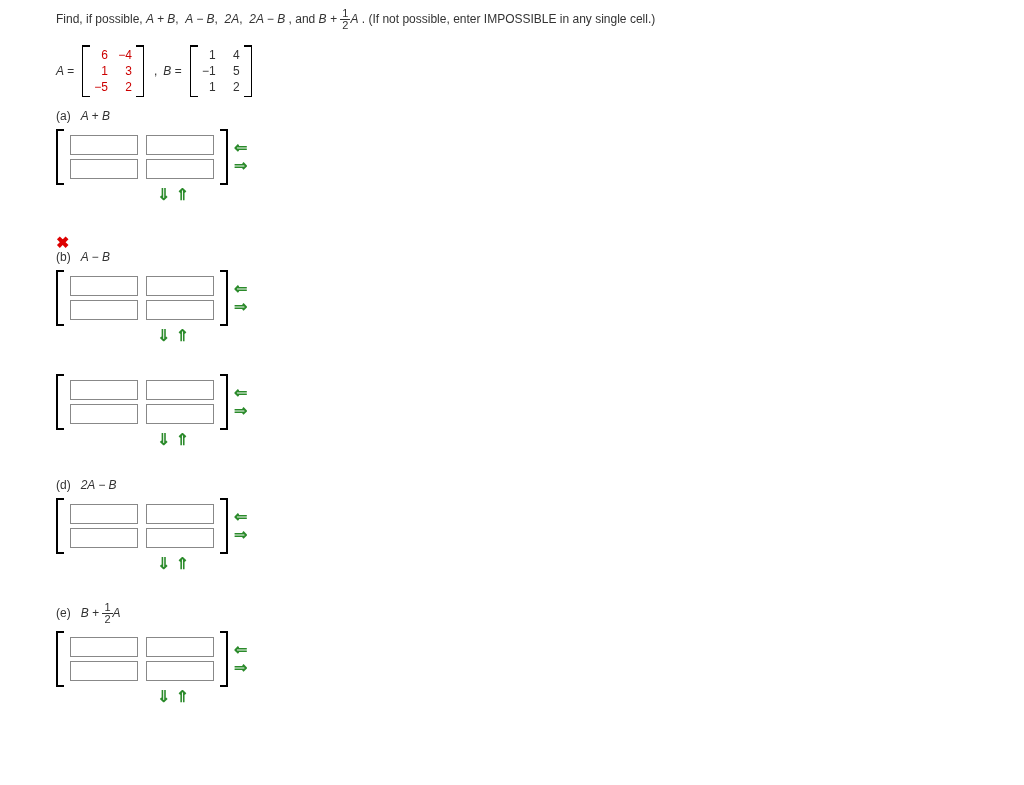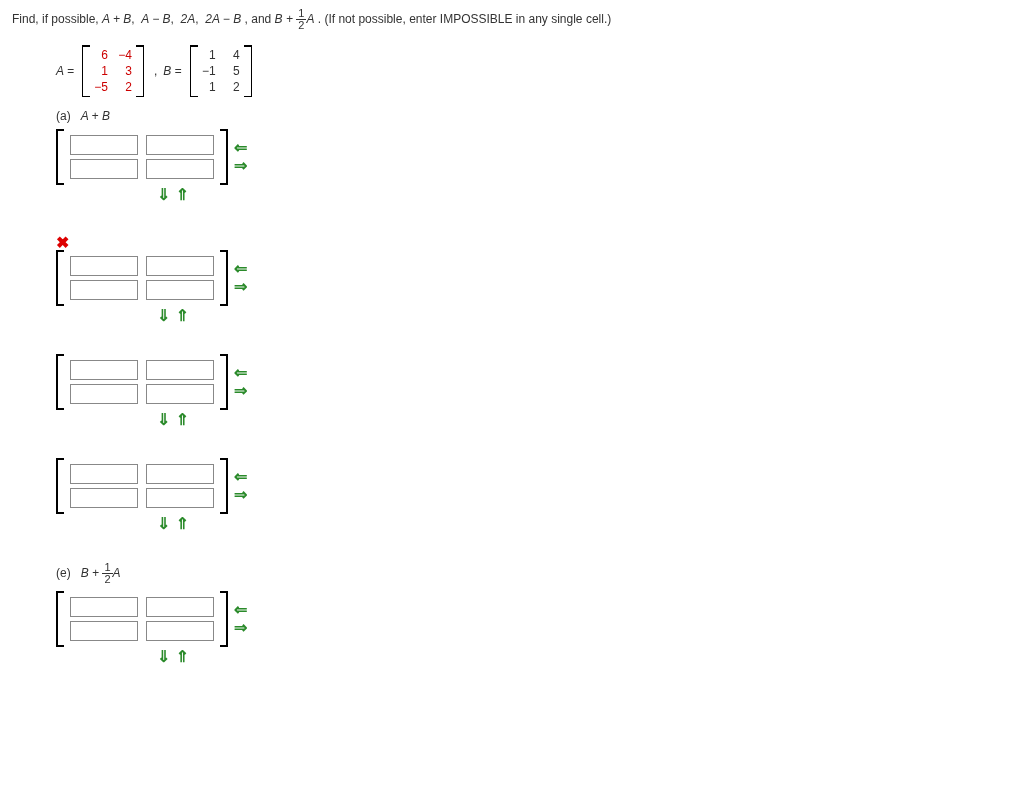--- a/index.html
+++ b/index.html
@@ -5,20 +5,21 @@
   body {
     font-family: Verdana, Arial, sans-serif;
     font-size: 12px;
     color: #333;
     margin: 0;
     padding: 8px 12px;
     background: #fff;
   }
   .prompt {
     margin-bottom: 14px;
+    margin-left: 44px;
   }
   .italic { font-style: italic; }
   .frac {
     display: inline-block;
     vertical-align: middle;
     text-align: center;
     line-height: 1;
     font-size: 11px;
   }
   .frac .num { display:block; border-bottom:1px solid #333; padding:0 2px;}
@@ -196,70 +197,78 @@
   <div class="arrows-vert">
     <span class="arrow">⇓</span>
     <span class="arrow">⇑</span>
   </div>
 </div>
 </div>
 
 <div class="x-mark">✖</div>
 <div class="part-block">
 <div class="part">
-  <div class="ans-wrap">
-    <span class="ans-matrix">
-      <span class="ans-bracket bl"></span>
-      <span class="ans-grid">
-        <input style="">
-            <input style="">
-        <input style="">
-            <input style="">
-      </span>
-      <span class="ans-bracket br"></span>
-    </span>
-    <span class="arrows-horiz">
-      <span class="arrow">⇐</span>
-      <span class="arrow">⇒</span>
-    </span>
-  </div>
-  <div class="arrows-vert">
-    <span class="arrow">⇓</span>
-    <span class="arrow">⇑</span>
-  </div>
-</div>
-</div>
-
-<div class="part-block">
-<div class="part">
-  <div class="ans-wrap">
-    <span class="ans-matrix">
-      <span class="ans-bracket bl"></span>
-      <span class="ans-grid">
-        <input style="">
-            <input style="">
-        <input style="">
-            <input style="">
-      </span>
-      <span class="ans-bracket br"></span>
-    </span>
-    <span class="arrows-horiz">
-      <span class="arrow">⇐</span>
-      <span class="arrow">⇒</span>
-    </span>
-  </div>
-  <div class="arrows-vert">
-    <span class="arrow">⇓</span>
-    <span class="arrow">⇑</span>
-  </div>
-</div>
-</div>
-
-<div class="part-block">
-<div class="part">
+  <div class="part-label">
+    <span>(b)</span>&nbsp;&nbsp;
+    <span class="italic">A − B</span>
+  </div>
+  <div class="ans-wrap">
+    <span class="ans-matrix">
+      <span class="ans-bracket bl"></span>
+      <span class="ans-grid">
+        <input style="">
+            <input style="">
+        <input style="">
+            <input style="">
+      </span>
+      <span class="ans-bracket br"></span>
+    </span>
+    <span class="arrows-horiz">
+      <span class="arrow">⇐</span>
+      <span class="arrow">⇒</span>
+    </span>
+  </div>
+  <div class="arrows-vert">
+    <span class="arrow">⇓</span>
+    <span class="arrow">⇑</span>
+  </div>
+</div>
+</div>
+
+<div class="part-block">
+<div class="part">
+  <div class="ans-wrap">
+    <span class="ans-matrix">
+      <span class="ans-bracket bl"></span>
+      <span class="ans-grid">
+        <input style="">
+            <input style="">
+        <input style="">
+            <input style="">
+      </span>
+      <span class="ans-bracket br"></span>
+    </span>
+    <span class="arrows-horiz">
+      <span class="arrow">⇐</span>
+      <span class="arrow">⇒</span>
+    </span>
+  </div>
+  <div class="arrows-vert">
+    <span class="arrow">⇓</span>
+    <span class="arrow">⇑</span>
+  </div>
+</div>
+</div>
+
+<div class="part-block">
+<div class="part">
+  <div class="part-label">
+    <span>(d)</span>&nbsp;&nbsp;
+    <span class="italic">2A − B</span>
+  </div>
   <div class="ans-wrap">
     <span class="ans-matrix">
       <span class="ans-bracket bl"></span>
       <span class="ans-grid">
         <input style="">
             <input style="">
         <input style="">
             <input style="">
       </span>
       <span class="ans-bracket br"></span>

